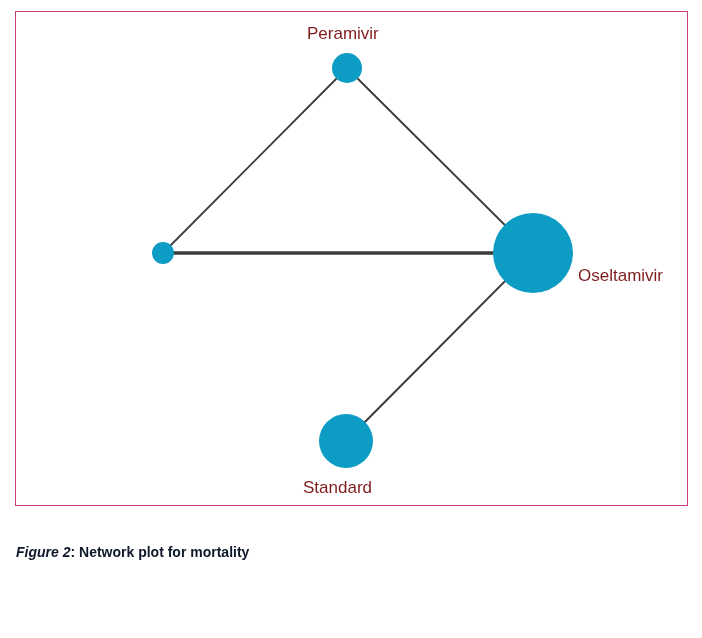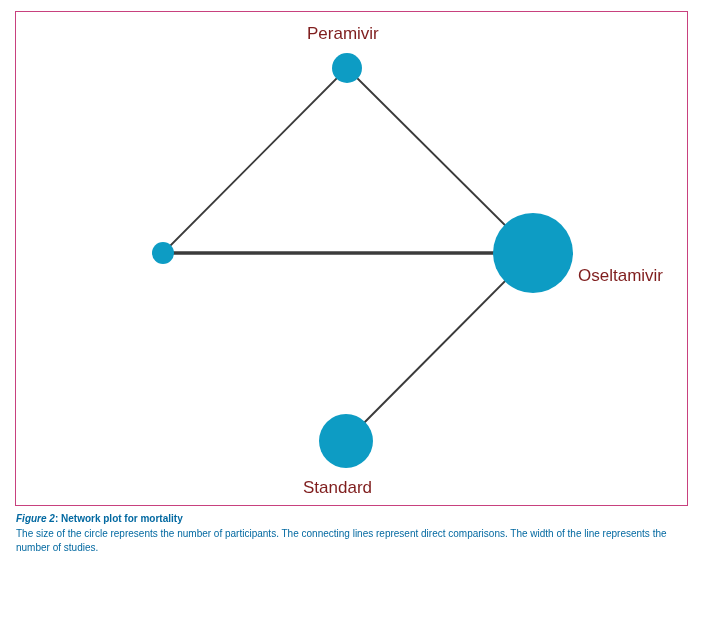--- a/index.html
+++ b/index.html
@@ -65,26 +65,26 @@
   }
   #label-zanamivir {
     left: 303px;
     top: 477px;
     text-align: center;
   }
   
   #caption {
     position: absolute;
     left: 16px;
-    top: 512px;
+    top: 543px;
     width: 676px;
     font-family: "Liberation Sans", sans-serif;
-    font-size: 10px;
+    font-size: 14px;
     line-height: 1.42;
-    color: #0369a1;
+    color: #0f172a;
   }
   #caption-title {
     font-weight: bold;
   }
   #caption-figure-no {
     font-style: italic;
     font-weight: bold;
   }
   #caption-body {
     display: block;
@@ -115,16 +115,15 @@
 
   <div class="node-label" id="label-peramivir">Peramivir</div>
 
 
   <div class="node-label" id="label-oseltamivir">Oseltamivir</div>
 
   <div class="node-label" id="label-zanamivir">Standard</div>
 
   <div id="caption">
     <span id="caption-title"><span id="caption-figure-no">Figure 2</span><span>: Network plot for mortality</span></span>
-    <span id="caption-body">The size of the circle represents the number of participants. The connecting lines represent direct comparisons. The width of the line represents the number of studies.</span>
   </div>
 
 </div>
 
 </body></html>

